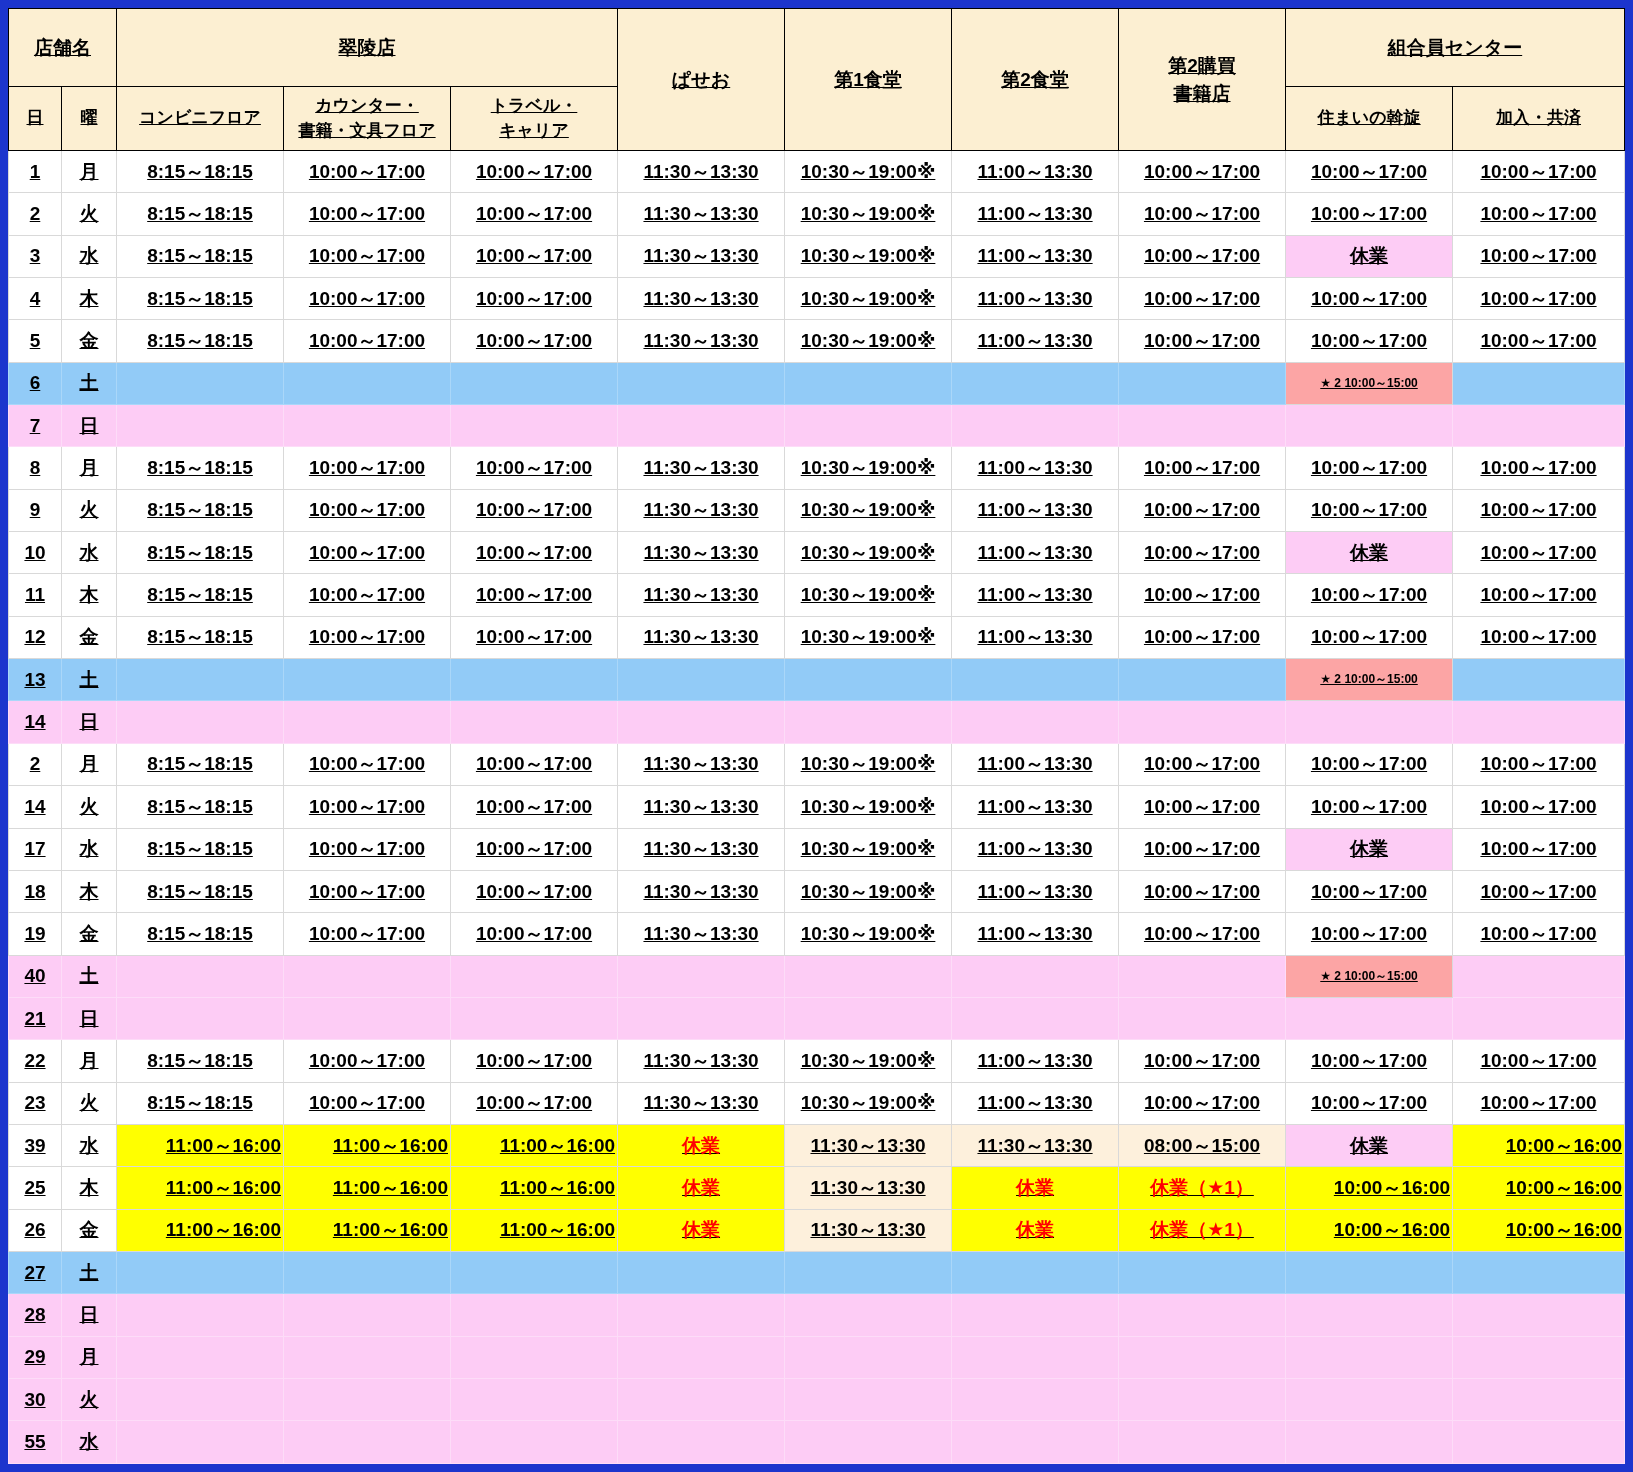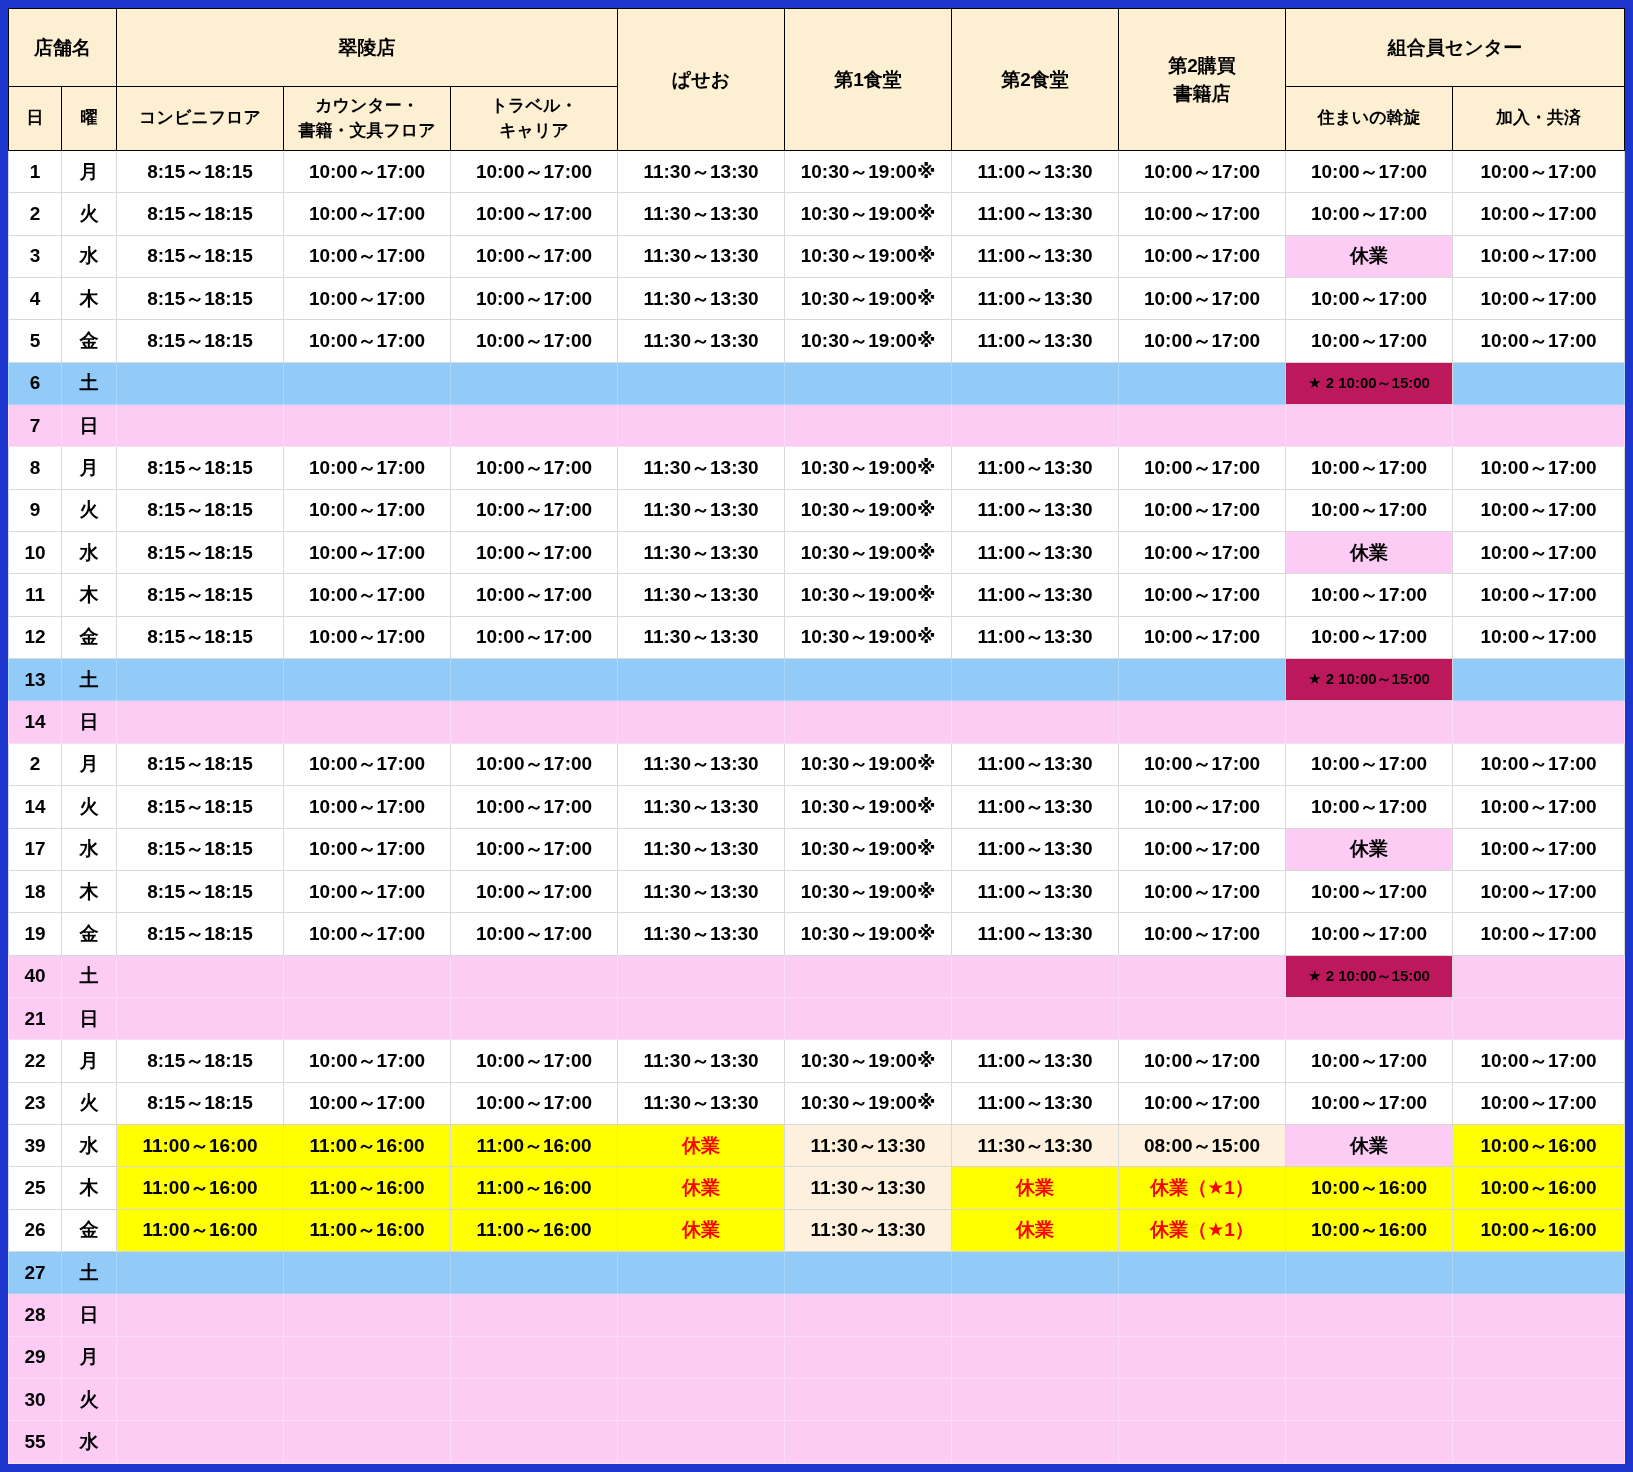--- a/index.html
+++ b/index.html
@@ -5,21 +5,21 @@
   html,body { margin:0; padding:0; background:#ffffff; }
   .frame {
     width:1633px; height:1472px; box-sizing:border-box;
     border:8px solid #1c35cd;
     outline:2px solid #0a66c2;
     background:#ffffff;
     font-family:"Liberation Sans","DejaVu Sans",sans-serif;
   }
   table.sched {
     width:100%; height:100%;
-    border-collapse:collapse; table-layout:fixed;
+    border-collapse:collapse; table-layout:fixed;text-decoration:underline;
   }
   th, td {
     padding:0 2px; text-align:center; vertical-align:middle;
     font-weight:bold; color:#000; overflow:hidden;
   }
   thead th {
     background:#fcefd2; border:1.5px solid #000;
     font-size:19px; white-space:pre-line; line-height:1.45;
   }
   thead tr.h1 { height:78px; }
@@ -27,22 +27,22 @@
   thead tr.h2 th { font-size:17px; }
   tbody td {
     border:1px solid #d9d9d9; font-size:19px; background:#ffffff;
   }
   tbody tr { height:42px; }
   .daycol { font-size:19px; }
   .c-white     { background:#ffffff; }
   .c-sat       { background:#92cbf7; border-color:#aad7f9; }
   .c-sun       { background:#fdccf5; border-color:#fddcf8; }
   .c-pink      { background:#fdccf5; }
-  .c-green     { background:#be185d; font-size:15px; }
-  .c-yellow    { background:#ffff00; }
+  .c-green     { background:#fca5a5; font-size:12px; }
+  .c-yellow    { background:#ffff00;text-align:right; }
   .c-yellowred { background:#ffff00; color:#ff0000; }
   .c-cream     { background:#fdf0dc; }
 </style>
 </head>
 <body>
 
 <div class="frame">
   <table class="sched">
     <colgroup>
       <col style="width:53px">

